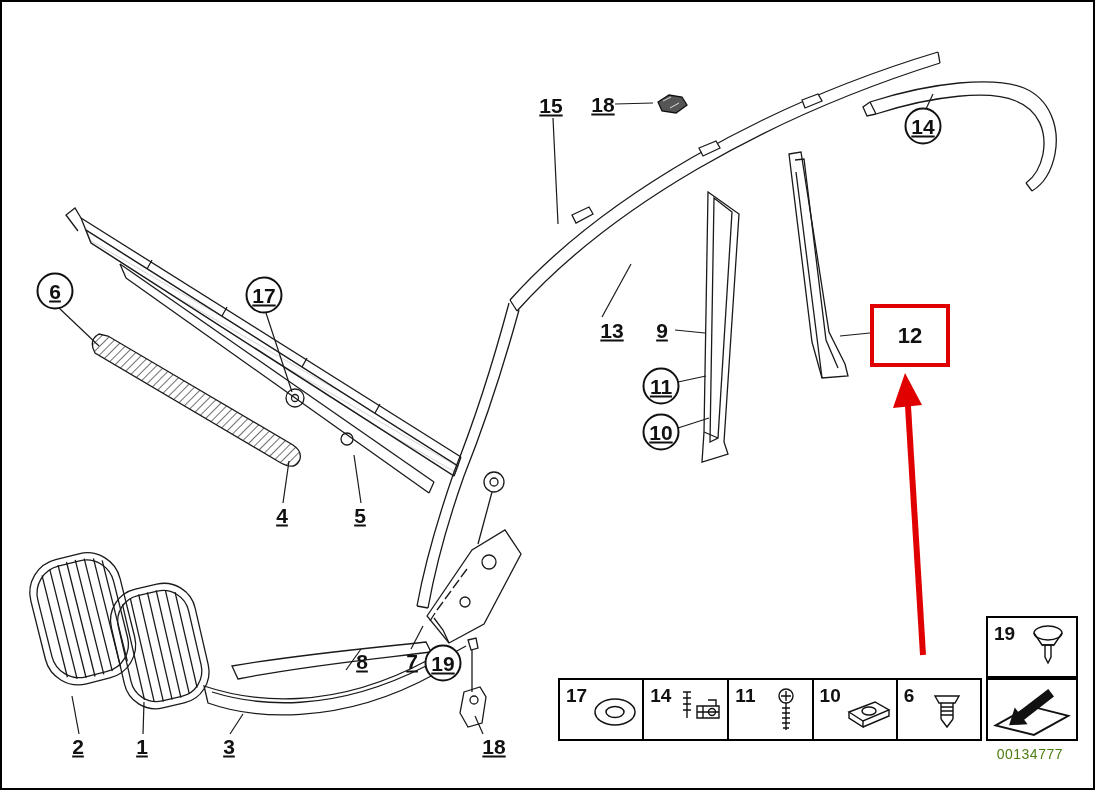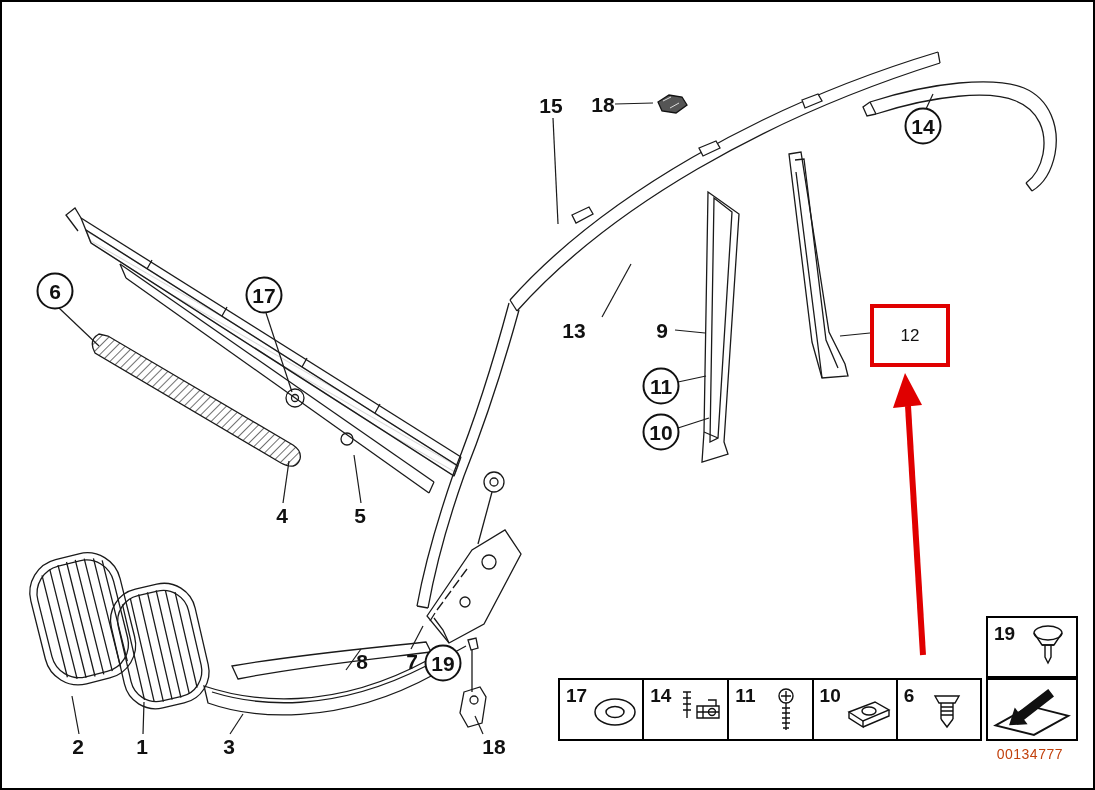--- a/index.html
+++ b/index.html
@@ -6,47 +6,48 @@
   html,body { background:#ffffff; font-family:"Liberation Sans", sans-serif; }
   .canvas {
     position:relative; width:1095px; height:790px;
     background:#fff; border:2px solid #000; overflow:hidden;
   }
   .art { position:absolute; left:0; top:0; }
   .co {
     position:absolute; transform:translate(-50%,-50%);
     font-weight:bold; font-size:21px; color:#111; line-height:1;
     white-space:nowrap;
+    text-decoration:underline;
   }
   .co.circ {
     width:37px; height:37px; border:2px solid #111; border-radius:50%;
     display:flex; align-items:center; justify-content:center; background:#fff;
   }
   .hl-box {
     position:absolute; left:868px; top:302px; width:80px; height:63px;
     border:4px solid #e00000; background:transparent;
     display:flex; align-items:center; justify-content:center;
   }
-  .hl-box span { font-weight:normal; font-size:17px; color:#111;text-align:center; }
+  .hl-box span { font-weight:bold; font-size:22px; color:#111;text-align:center; }
   .legend {
     position:absolute; left:556px; top:676px; width:424px; height:63px;
     border:2px solid #000; display:flex; background:#fff;
   }
   .cell { flex:1; border-right:2px solid #000; display:flex; align-items:flex-start; }
   .cell:last-child { border-right:none; }
   .cell .num, .sidebox .num { font-weight:bold; font-size:19px; color:#111; margin:5px 0 0 6px; }
   .cell svg { margin:auto; }
   .sidebox {
     position:absolute; border:2px solid #000; background:#fff; display:flex; align-items:flex-start;
   }
   .pinbox { left:984px; top:614px; width:92px; height:62px; }
   .arrowbox { left:984px; top:676px; width:92px; height:63px; align-items:center; justify-content:center; }
   .partnum {
     position:absolute; right:30px; bottom:26px;
-    font-size:14px; color:#c2410c; letter-spacing:0.5px;margin-left:34px;
+    font-size:14px; color:#4d7c0f; letter-spacing:0.5px;margin-left:34px;
   }
 </style>
 </head>
 <body>
 
 <div class="canvas">
 
   <svg class="art" width="1095" height="790" viewBox="0 0 1095 790">
     <defs>
       <pattern id="hatch" width="6" height="6" patternTransform="rotate(45)" patternUnits="userSpaceOnUse">
@@ -190,21 +191,21 @@
       <line x1="921" y1="653" x2="906" y2="404" stroke="#e00000" stroke-width="6"></line>
       <polygon points="903,371 891,406 920,403" fill="#e00000"></polygon>
     </g>
   </svg>
 
   <div class="co circ" style="left:53px;top:289px">6</div>
   <div class="co circ" style="left:262px;top:293px">17</div>
   <div class="co" style="left:549px;top:103px">15</div>
   <div class="co" style="left:601px;top:102px">18</div>
   <div class="co circ" style="left:921px;top:124px">14</div>
-  <div class="co" style="left:572px;top:328px">13</div>
+  <div class="co" style="left:610px;top:328px">13</div>
   <div class="co" style="left:660px;top:328px">9</div>
   <div class="co circ" style="left:659px;top:384px">11</div>
   <div class="co circ" style="left:659px;top:430px">10</div>
   <div class="co" style="left:280px;top:513px">4</div>
   <div class="co" style="left:358px;top:513px">5</div>
   <div class="co" style="left:360px;top:659px">8</div>
   <div class="co" style="left:410px;top:659px">7</div>
   <div class="co circ" style="left:441px;top:661px">19</div>
   <div class="co" style="left:492px;top:744px">18</div>
   <div class="co" style="left:76px;top:744px">2</div>

